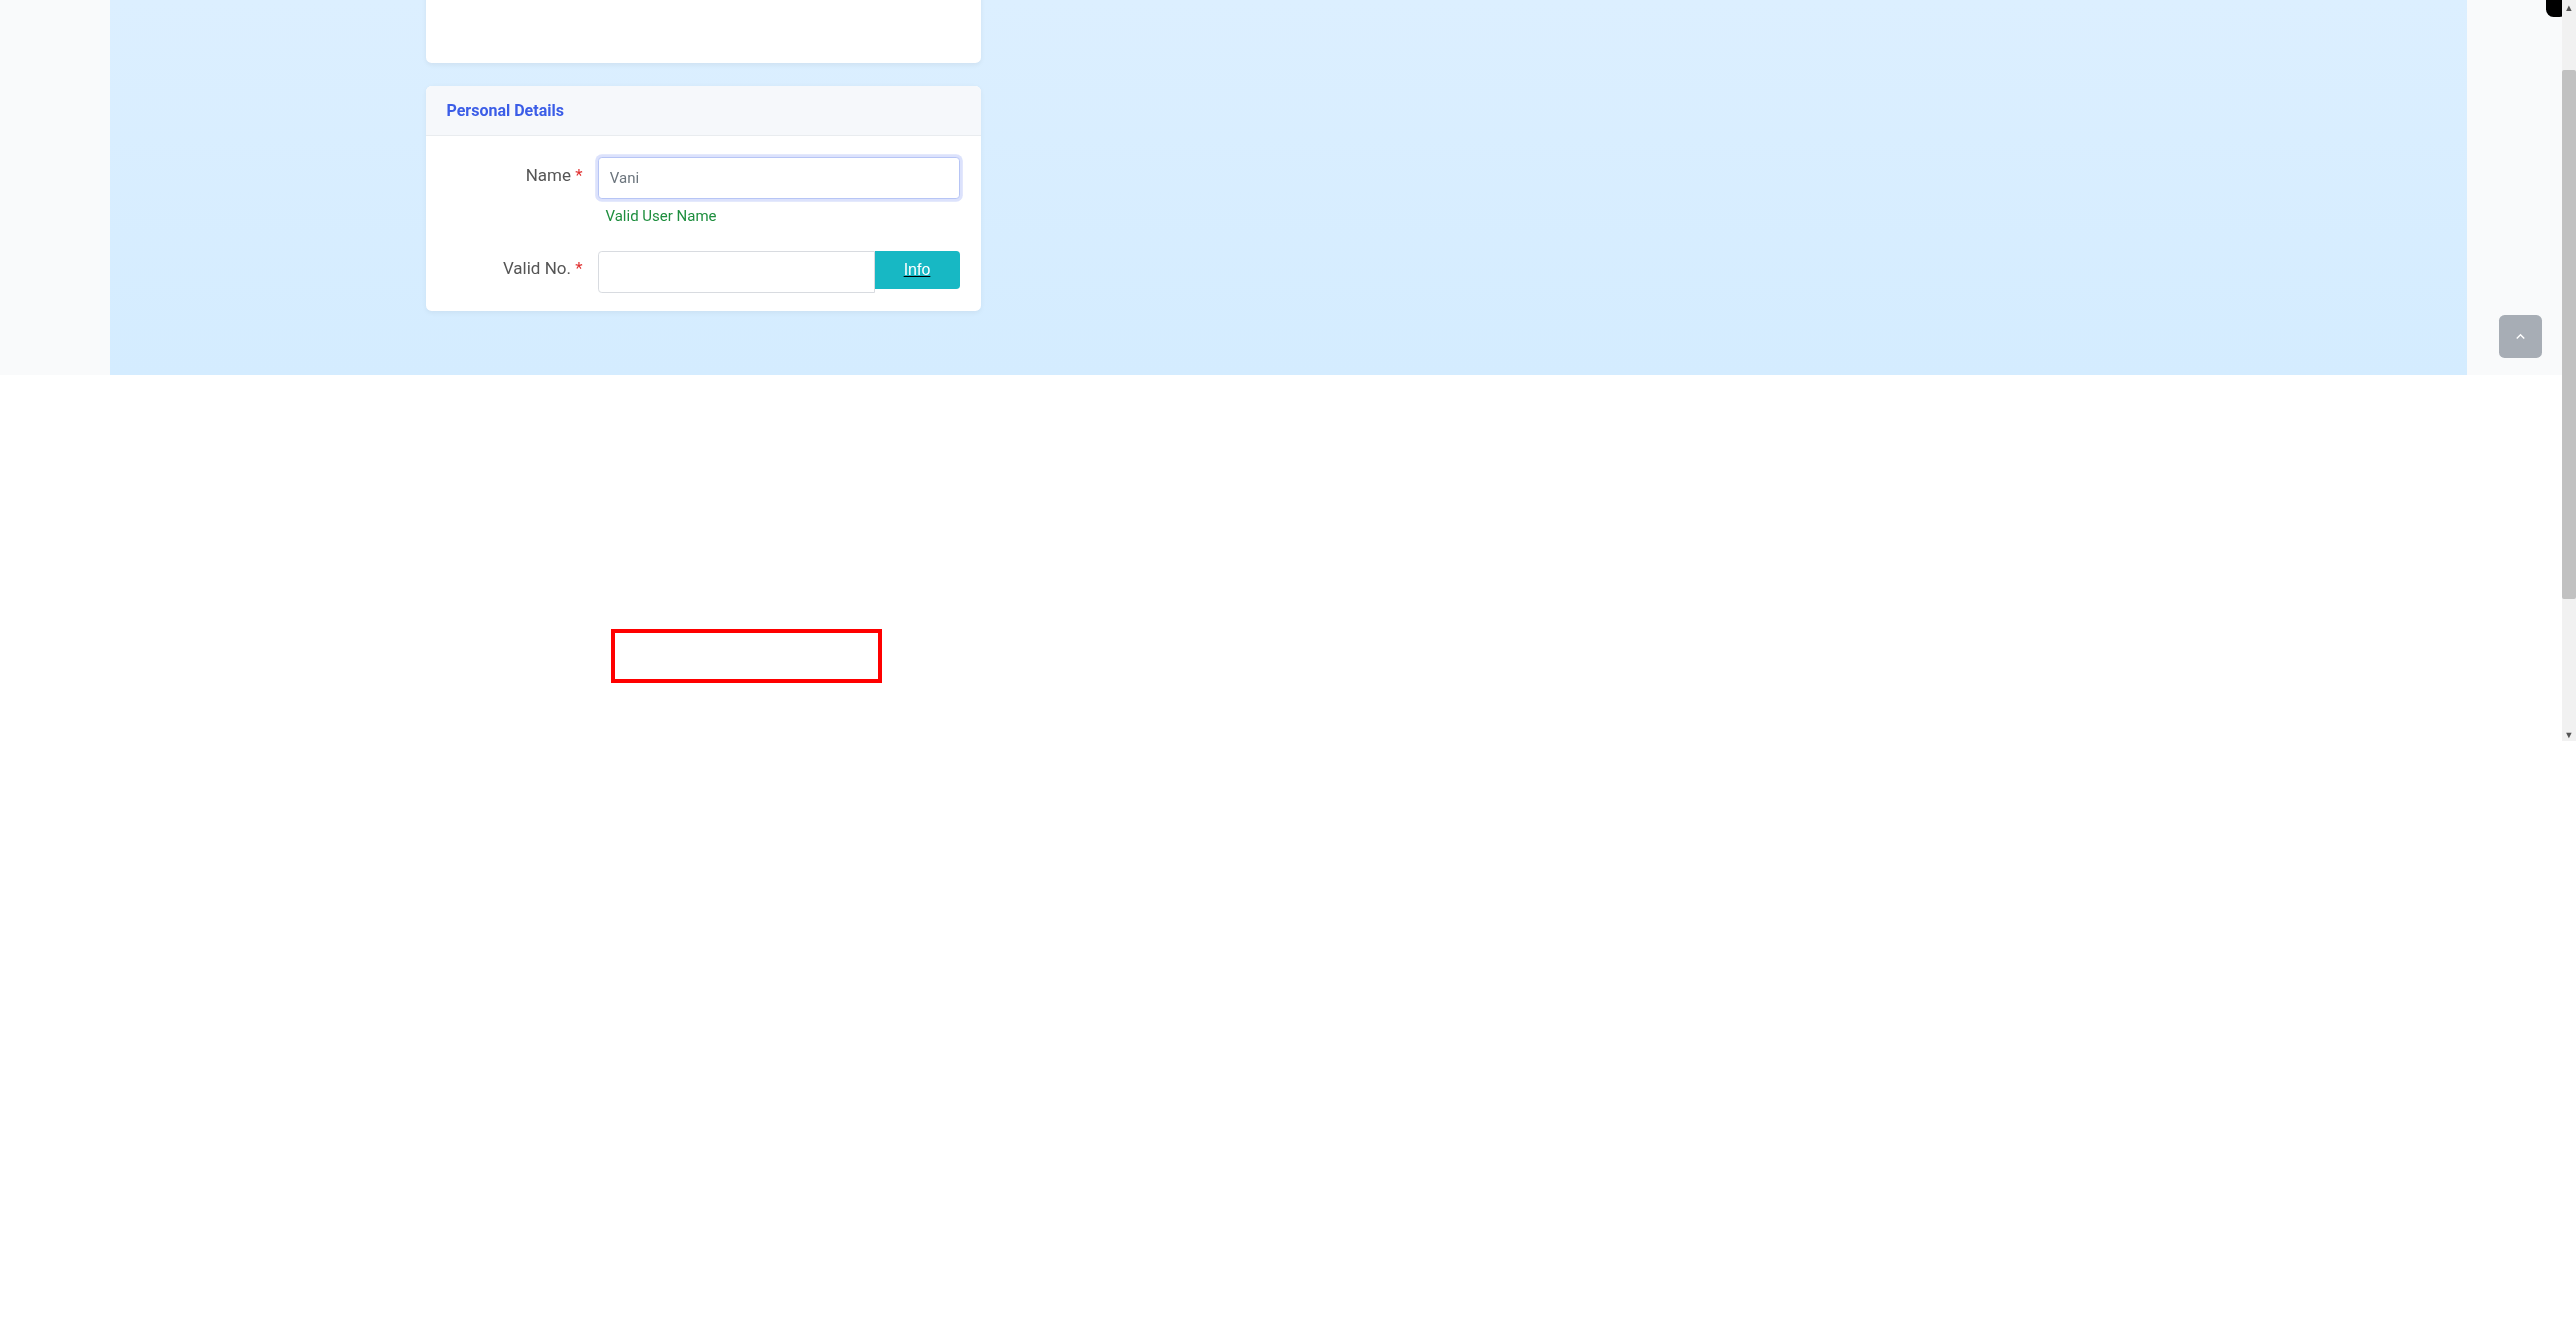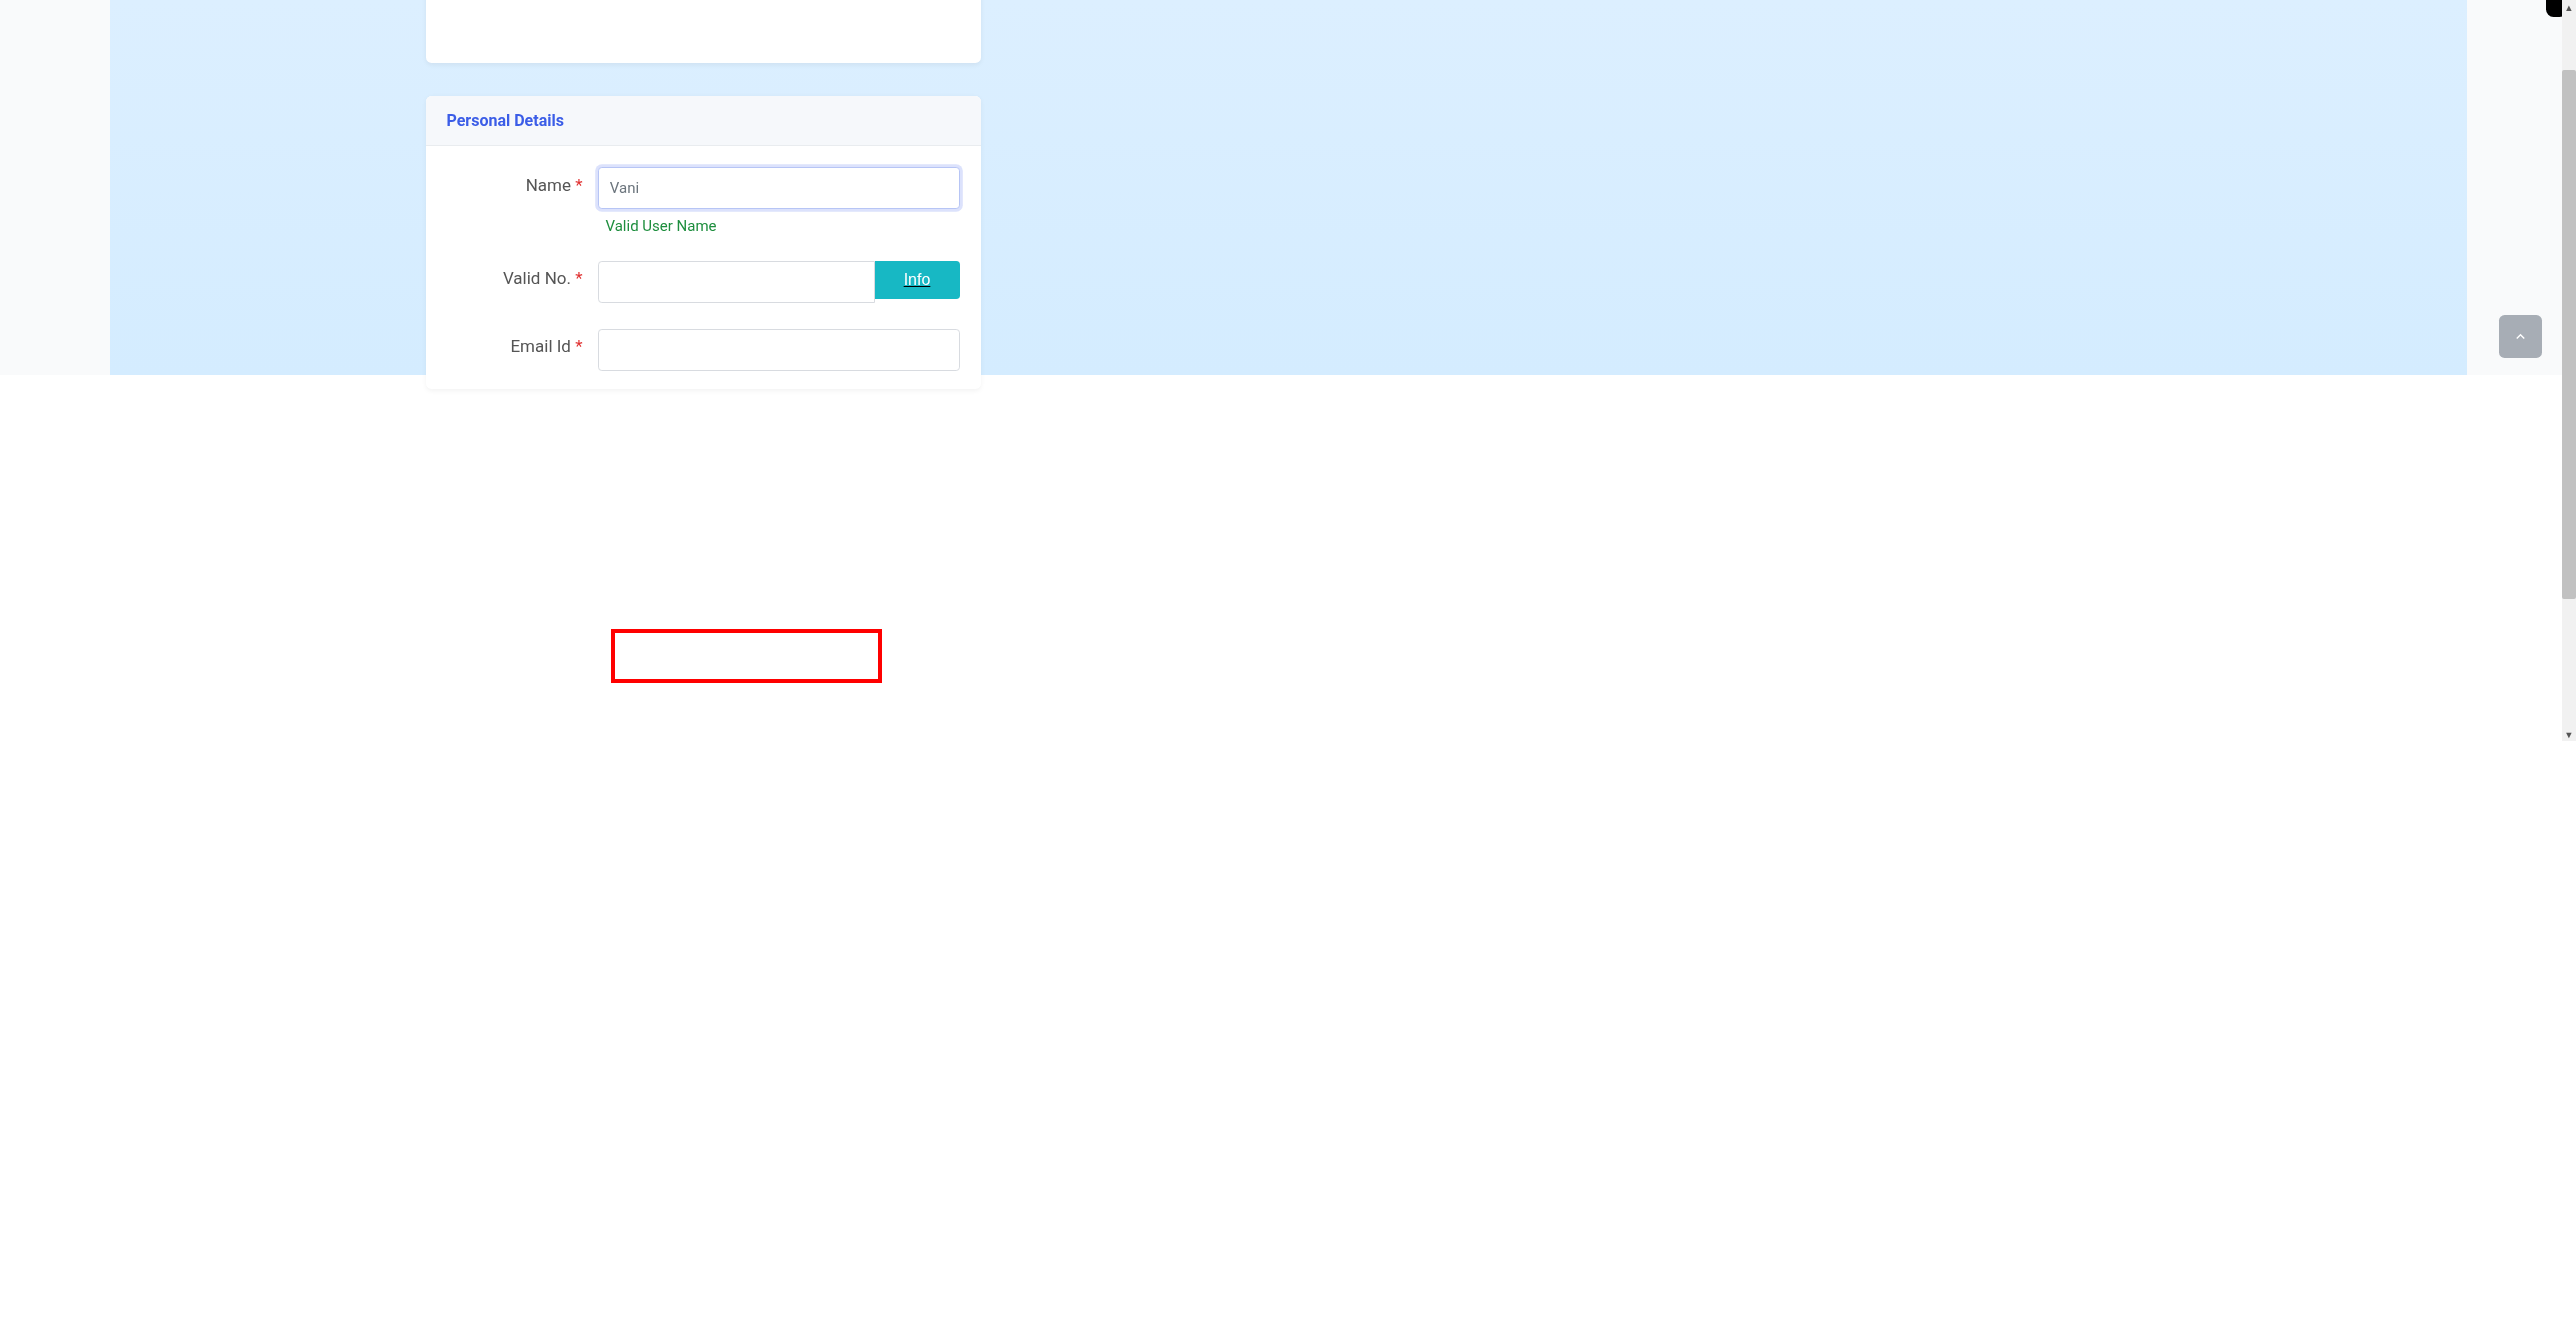--- a/index.html
+++ b/index.html
@@ -33,21 +33,21 @@
     border-radius: 0 0 5.6px 5.6px;
     box-shadow: 0 1.9px 5.6px rgba(0,0,0,0.06);
   }
   
   .top-card .ta-wrap { position:absolute; left:19px; top:-56px; }
 
   
   .details-card {
     position: absolute;
     left: 316px;
-    top: 96px;
+    top: 86px;
     width: 555px;
     background: #fff;
     border-radius: 5.6px;
     box-shadow: 0 1.9px 5.6px rgba(0,0,0,0.05);
     overflow: hidden;
   }
   .details-header {
     background: #f6f8fb;
     padding: 15px 21px;
     border-bottom: 0.9px solid #e9ecef;
@@ -208,29 +208,20 @@
             <span class="req">*</span>
           </div>
           <div class="form-control-wrap">
             <div class="input-group">
               <input type="text" class="text-input" value="" style="">
               <button class="info-btn">Info</button>
             </div>
           </div>
         </div>
 
-        <div class="form-row">
-          <div class="form-label">
-            <span>Email Id</span>
-            <span class="req">*</span>
-          </div>
-          <div class="form-control-wrap">
-            <input type="text" class="text-input" value="" style="">
-          </div>
-        </div>
 
       </div>
     </div>
 
   </div>
 </div>
 
 <button class="scroll-top-btn">
   <svg viewBox="0 0 24 24">
       <path d="M12 8l-6 6 1.4 1.4L12 10.8l4.6 4.6L18 14z"></path>

